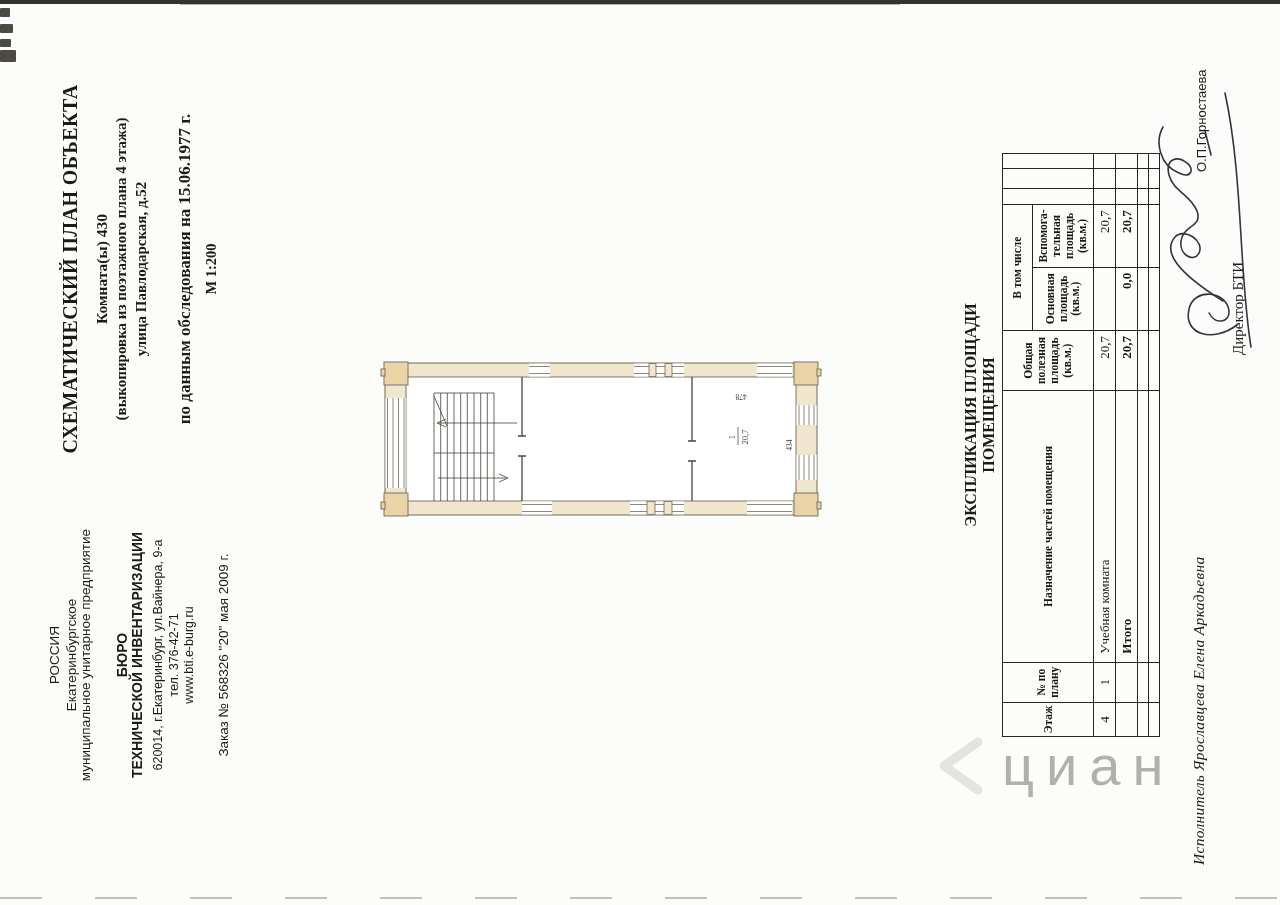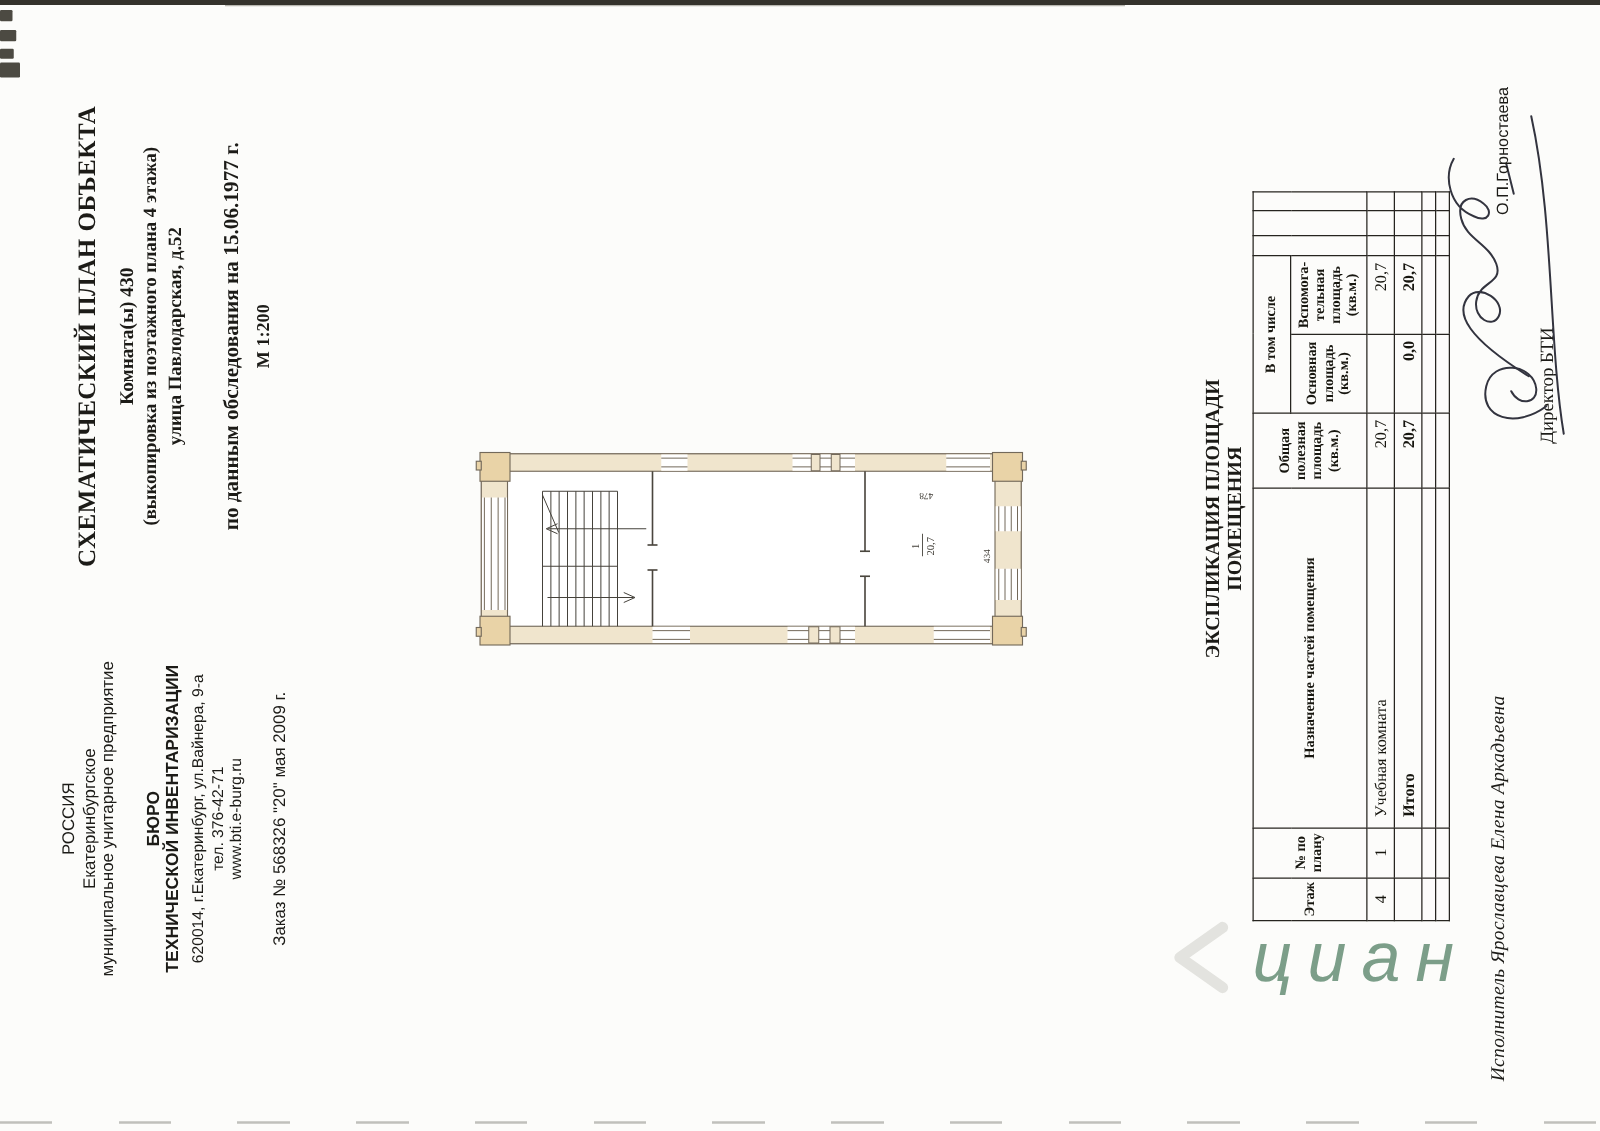--- a/index.html
+++ b/index.html
@@ -52,22 +52,22 @@
   .dirname{left:733px;top:1194px;font-size:13px;}
   .executor{left:40px;top:1190px;font-size:15.5px;letter-spacing:.3px;}
 
   
   .scan-topline{left:0;top:0;width:1280px;height:4px;background:#34322c;}
   .scan-topline2{left:180px;top:4px;width:720px;height:1px;background:#8a887f;opacity:.6;}
   .scan-bottomline{left:0;top:897px;width:1280px;height:2px;opacity:.55;
      background:repeating-linear-gradient(90deg,#8f8f89 0 42px,transparent 42px 95px);}
   .edge-mark{background:#4c4a42;border-radius:1px;}
   .watermark{left:934px;top:733px;display:flex;align-items:center;gap:16px;opacity:.55;}
-  .watermark .wm-text{font-family:"Liberation Sans",sans-serif;font-size:56px;color:#14532d;
-     letter-spacing:12px;font-weight:400;font-style:italic;}
+  .watermark .wm-text{font-family:"Liberation Sans",sans-serif;font-size:56px;color:#737373;
+     letter-spacing:12px;font-weight:400;}
 </style>
 </head>
 <body>
 
 <div class="viewport">
 
   <div class="doc">
 
     <div class="abs center sans bureau">
       <div class="bu-country">РОССИЯ</div>

